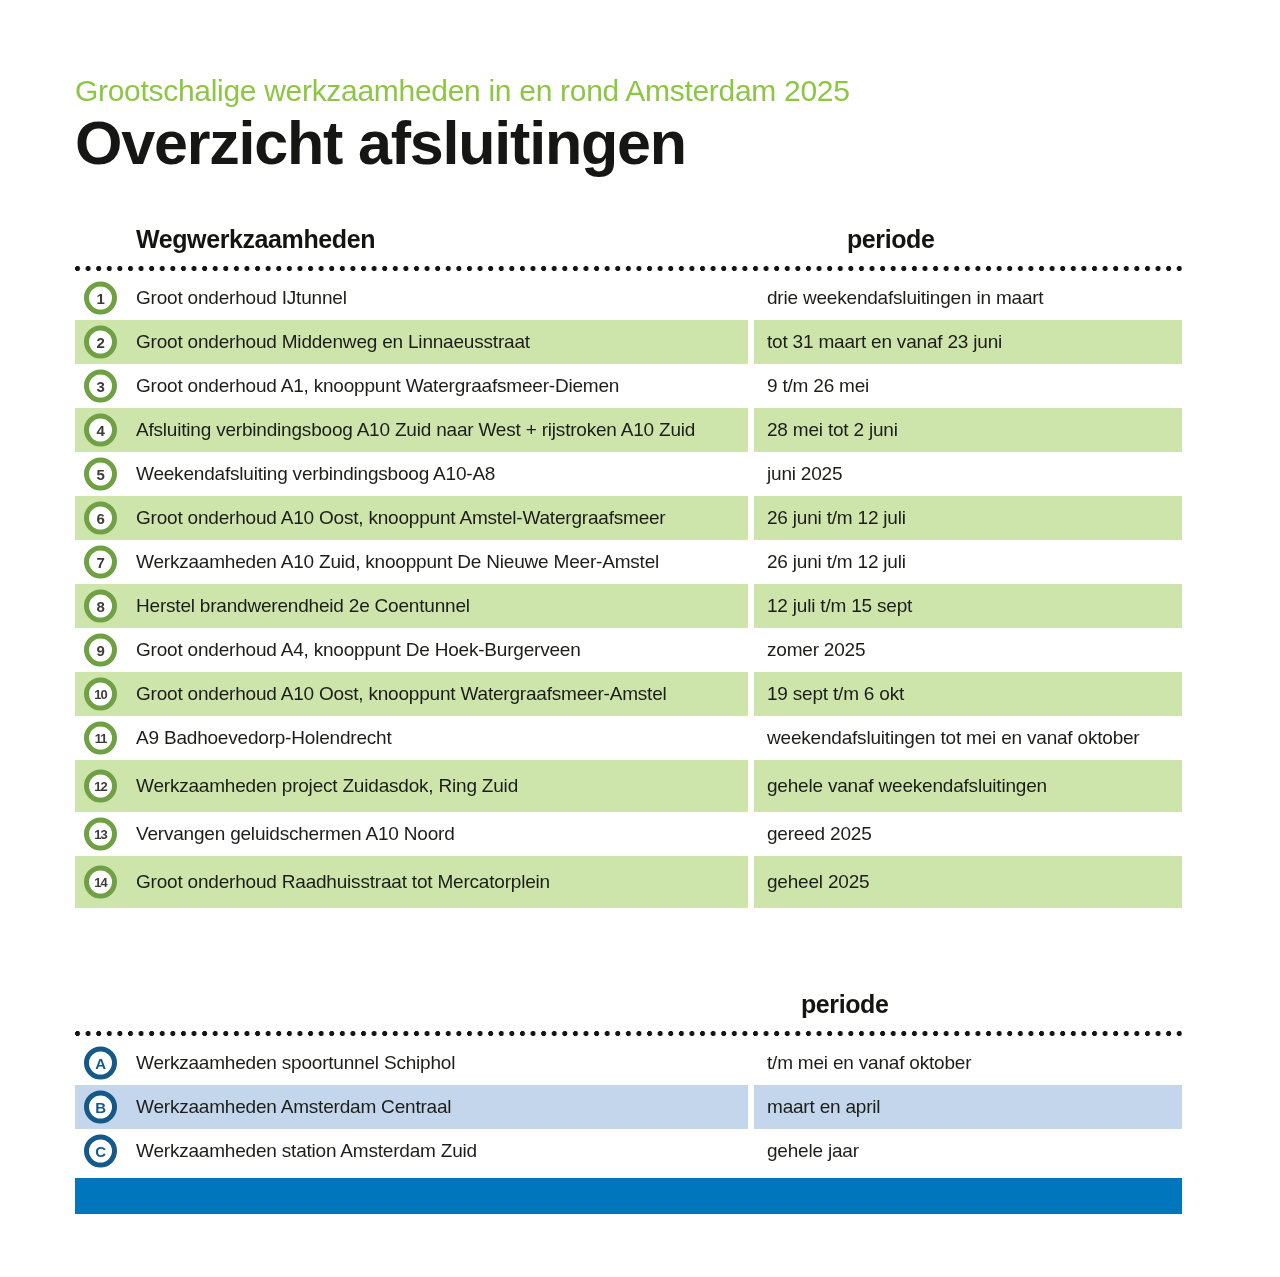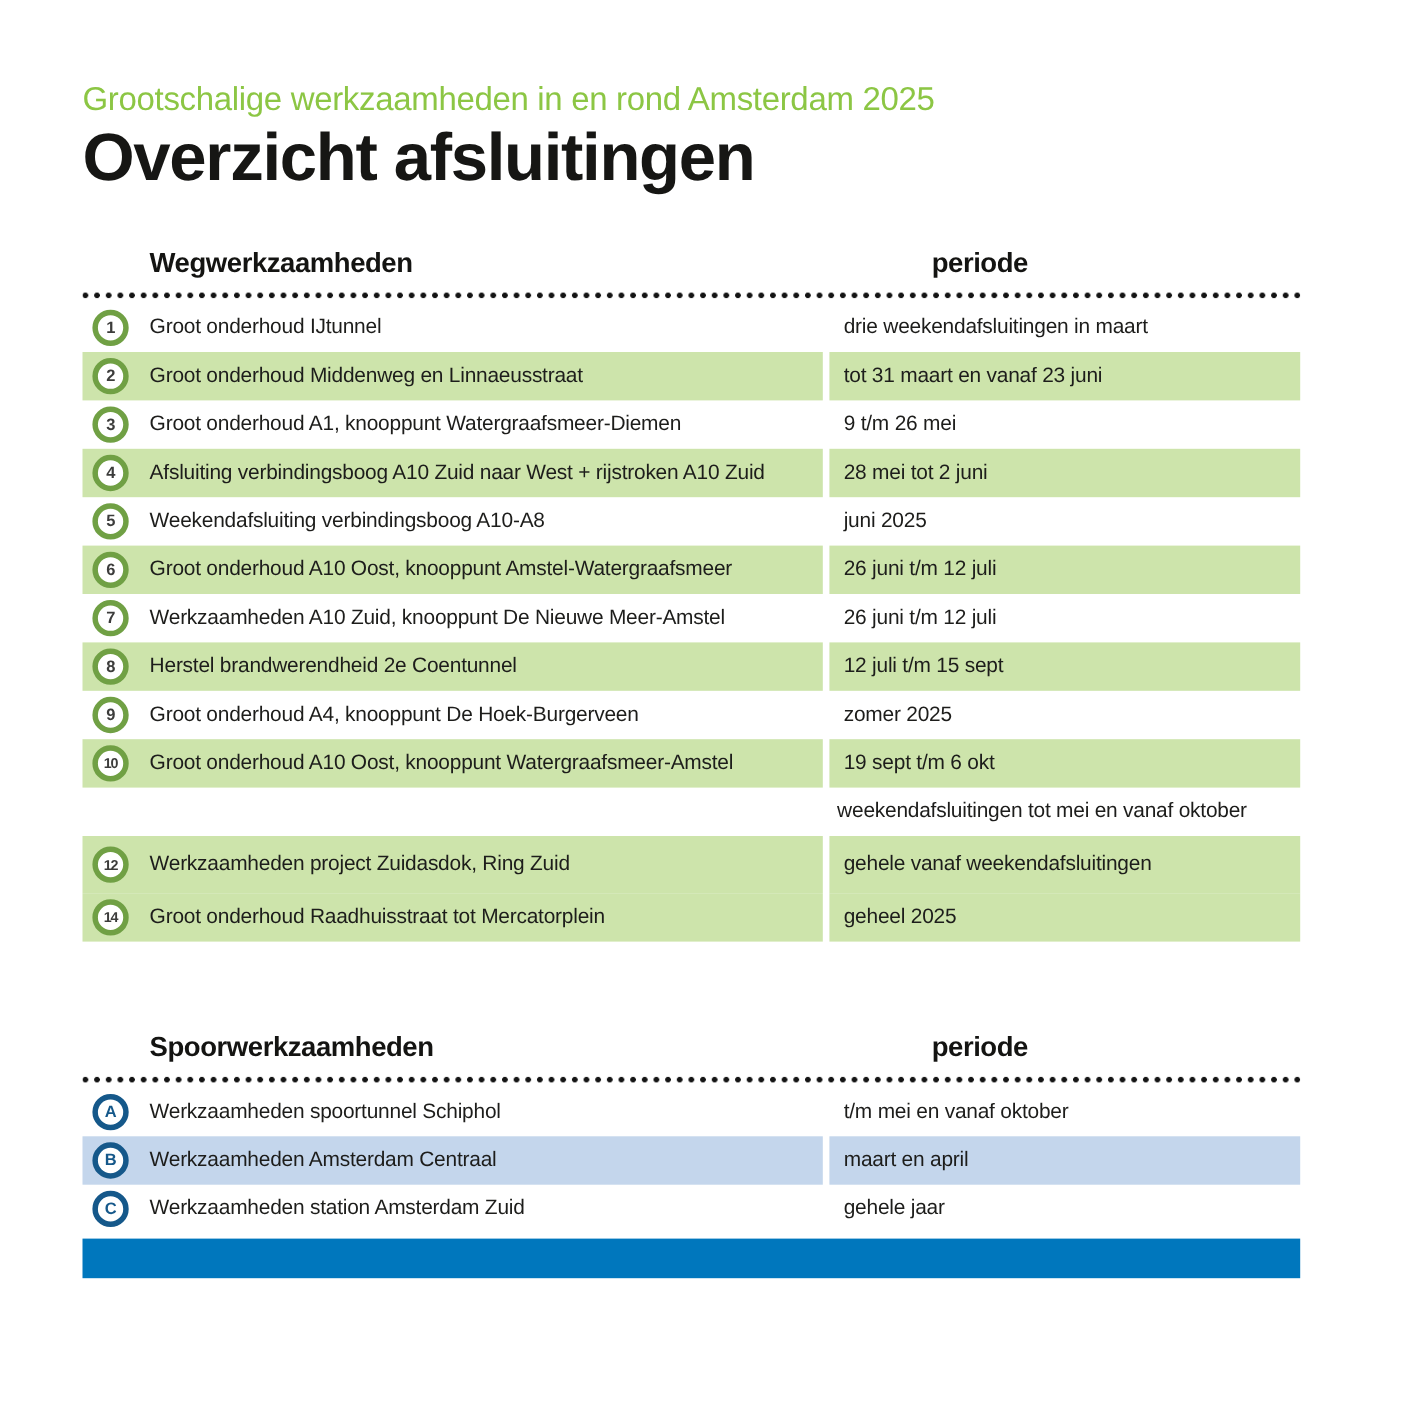--- a/index.html
+++ b/index.html
@@ -211,53 +211,64 @@
     <div class="cell c1">
       <span class="badge two-char">10</span>
       <span class="desc">Groot onderhoud A10 Oost, knooppunt Watergraafsmeer-Amstel</span>
     </div>
     <div></div>
     <div class="cell c2">
       <span class="period">19 sept t/m 6 okt</span>
     </div>
   </div>
         <div class="row">
+    <div class="cell c1">
+      <span class="badge two-char">11</span>
+      <span class="desc">A9 Badhoevedorp-Holendrecht</span>
+    </div>
     <div></div>
     <div class="cell c2">
       <span class="period">weekendafsluitingen tot mei en vanaf oktober</span>
     </div>
   </div>
         <div class="row shaded">
     <div class="cell c1">
       <span class="badge two-char">12</span>
       <span class="desc">Werkzaamheden project Zuidasdok, Ring Zuid</span>
     </div>
     <div></div>
     <div class="cell c2">
       <span class="period">gehele vanaf weekendafsluitingen</span>
     </div>
   </div>
+        <div class="row">
+    <div class="cell c1">
+      <span class="badge two-char">13</span>
+      <span class="desc">Vervangen geluidschermen A10 Noord</span>
+    </div>
+    <div></div>
+    <div class="cell c2">
+      <span class="period">gereed 2025</span>
+    </div>
+  </div>
         <div class="row shaded">
     <div class="cell c1">
       <span class="badge two-char">14</span>
       <span class="desc">Groot onderhoud Raadhuisstraat tot Mercatorplein</span>
     </div>
     <div></div>
     <div class="cell c2">
       <span class="period">geheel 2025</span>
     </div>
   </div>
       </div>
   </div>
 
   <div class="section rail">
     <div class="thead">
-      <div class="cell c1">
-          <span class="th">Spoorwerkzaamheden</span>
-        </div>
       <div></div>
       <div class="cell c2">
           <span class="th">periode</span>
         </div>
     </div>
     <div class="dotline"></div>
     <div class="tbody">
         <div class="row">
     <div class="cell c1">
       <span class="badge">A</span>

